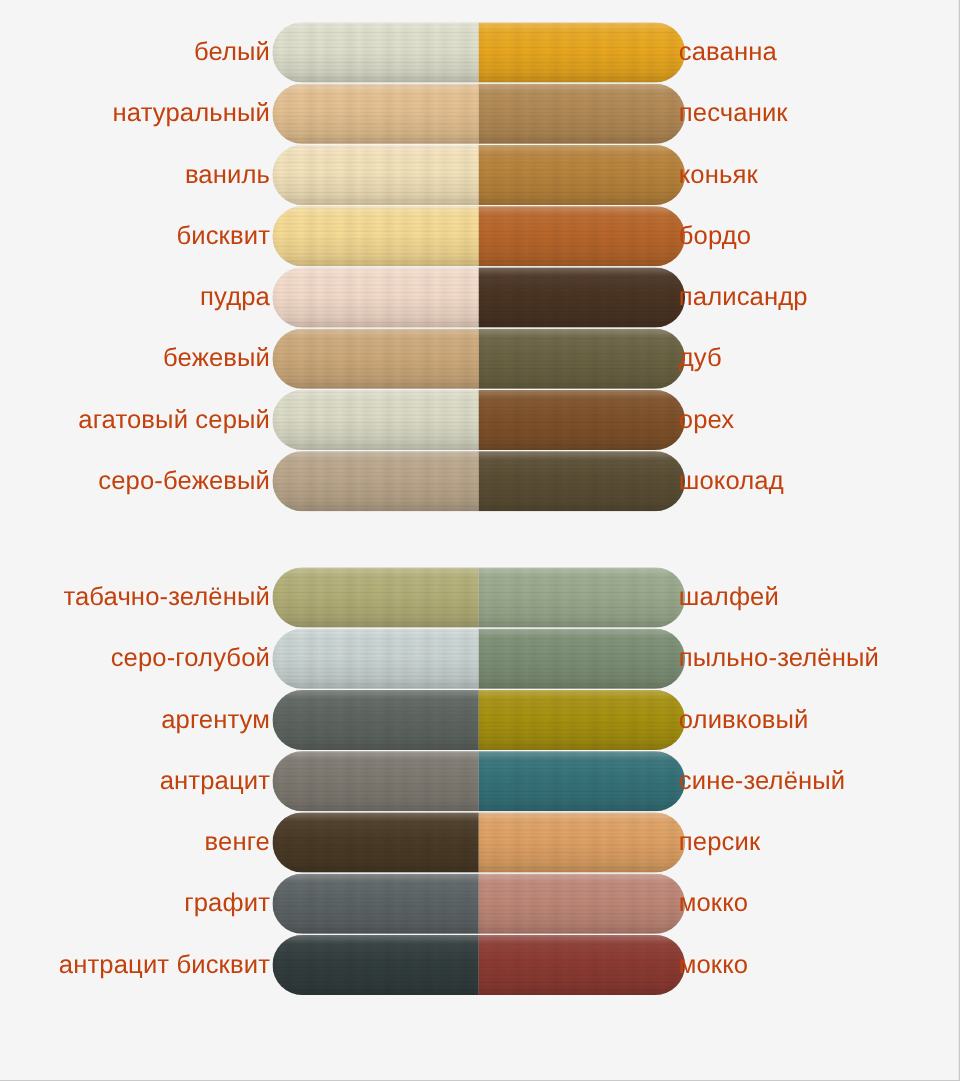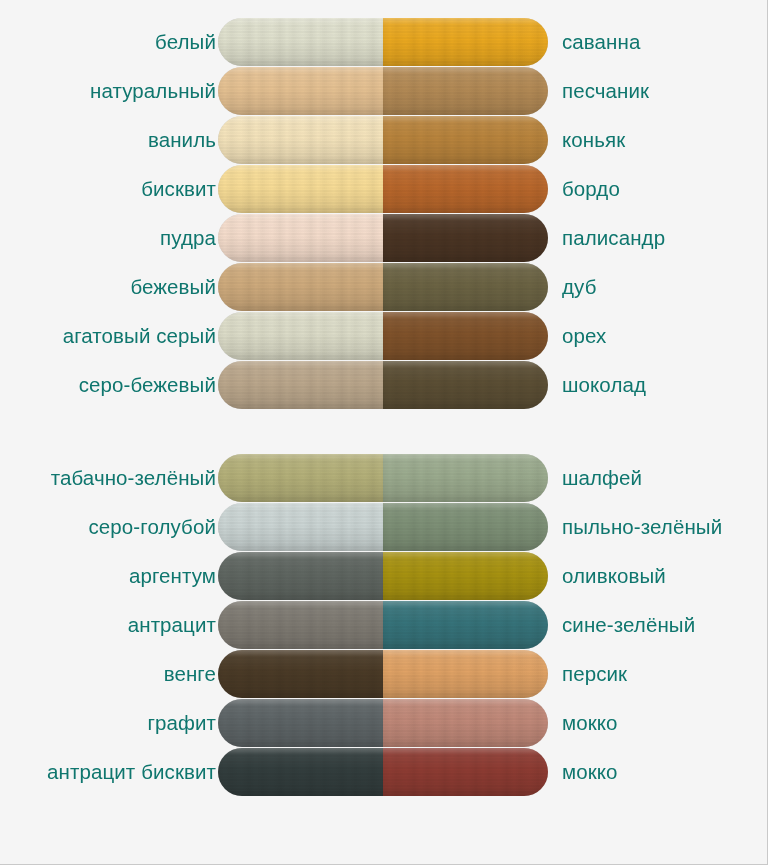--- a/index.html
+++ b/index.html
@@ -36,30 +36,30 @@
     height: 48px;
     margin-bottom: 1px;
   }
 
   .label {
     position: absolute;
     top: 0;
     height: 48px;
     line-height: 48px;
     font-size: 20.5px;
-    color: #0f766e;
+    color: #c2410c;
     white-space: nowrap;
     letter-spacing: 0.1px;
   }
   .label-left {
     right: 552px;
     text-align: right;
   }
   .label-right {
-    left: 562px;
+    left: 543px;
     text-align: left;
   }
 
   .plank {
     position: absolute;
     left: 218px;
     top: 0;
     width: 330px;
     height: 48px;
     border-radius: 24px;

